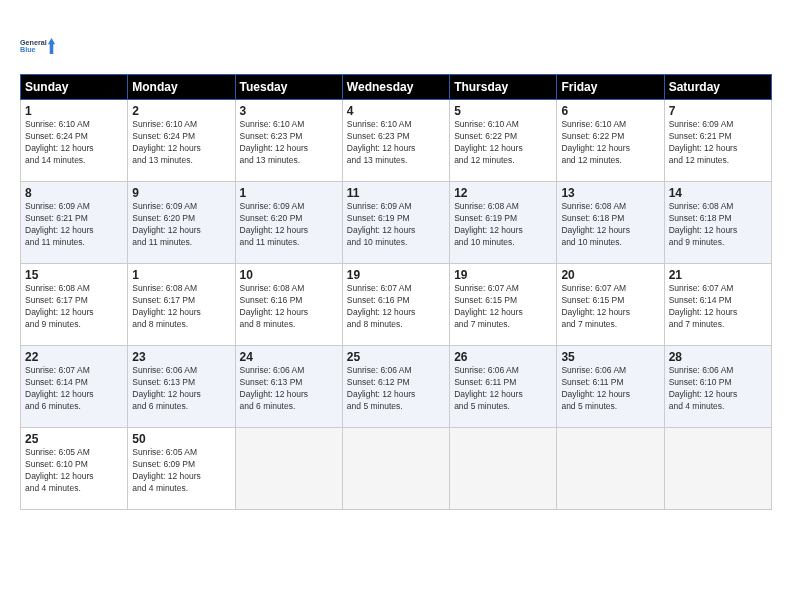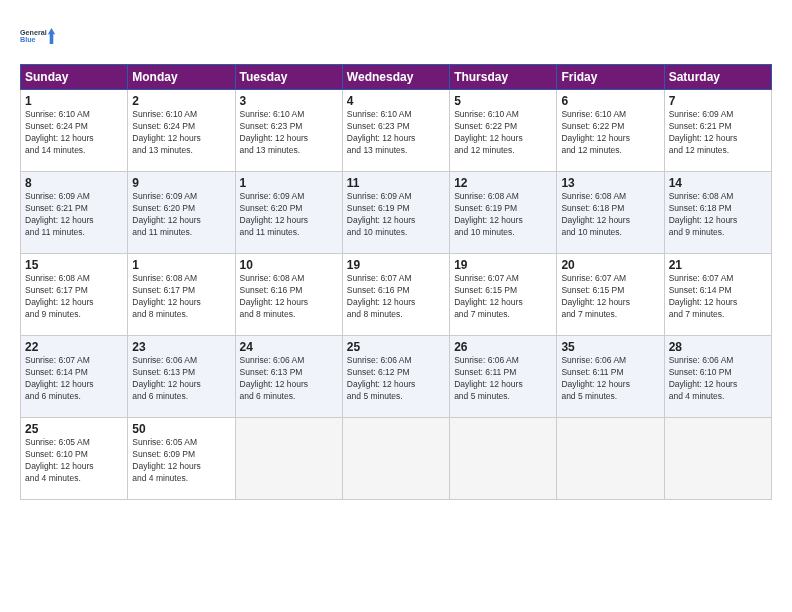--- a/index.html
+++ b/index.html
@@ -6,21 +6,21 @@
     body {
       font-family: Arial, sans-serif;
       background: #fff;
       width: 792px;
       height: 612px;
       overflow: hidden;
     }
     .page {
       width: 792px;
       height: 612px;
-      padding: 18px 20px 12px 20px;
+      padding: 28px 20px 12px 20px;
       background: #fff;
     }
     .header {
       display: flex;
       justify-content: space-between;
       align-items: flex-start;
       margin-bottom: 10px;
     }
     .logo {
       display: flex;
@@ -42,21 +42,21 @@
     .location {
       font-size: 14px;
       color: #555;
     }
     .calendar {
       width: 100%;
       border-collapse: collapse;
       table-layout: fixed;
     }
     .calendar th {
-      background: #701a75;
+      background: #000000;
       color: #fff;
       font-size: 12px;
       font-weight: bold;
       padding: 5px 4px;
       text-align: left;
       border: 1px solid #2a5aaa;
     }
     .calendar td {
       border: 1px solid #ccc;
       vertical-align: top;

